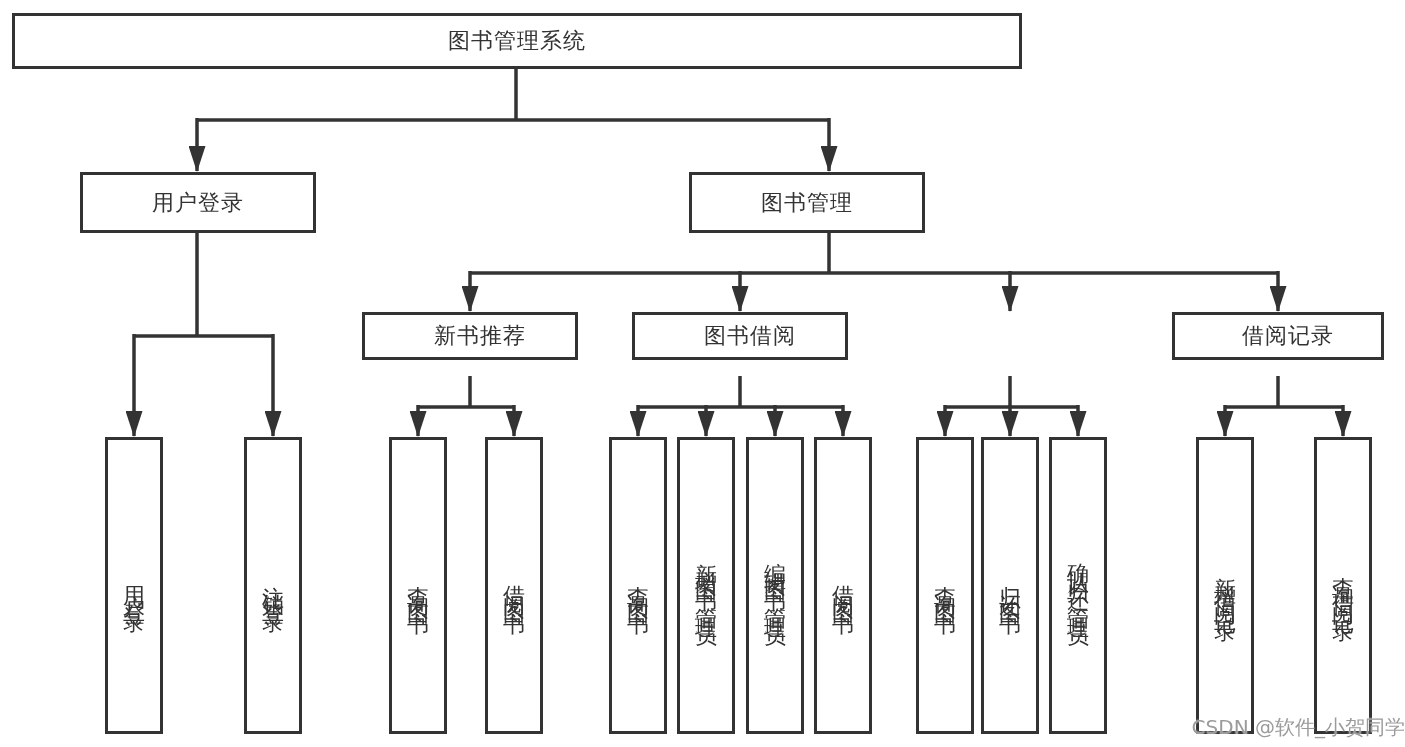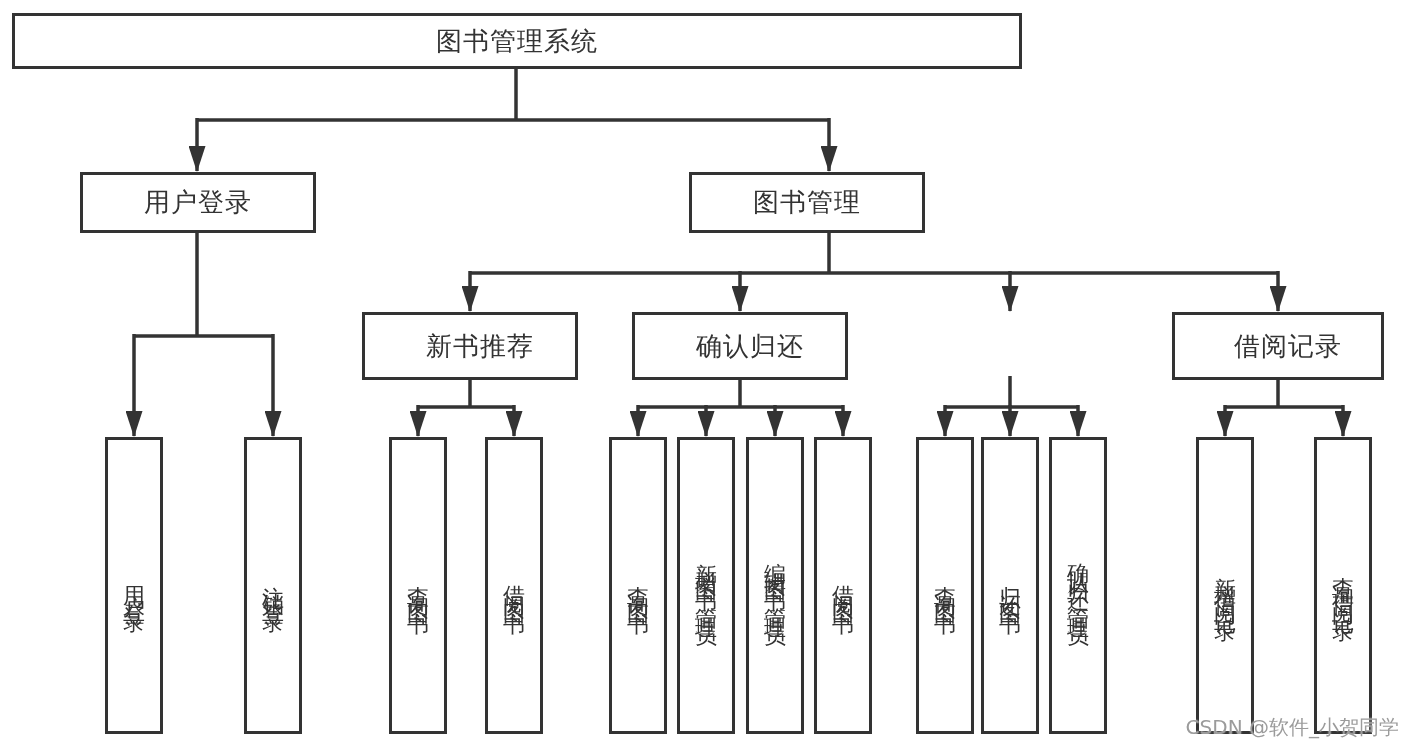--- a/index.html
+++ b/index.html
@@ -40,44 +40,44 @@
     height: 56px;
   }
   .lvl2 {
     top: 172px;
     width: 236px;
     height: 61px;
   }
   .lvl3 {
     top: 312px;
     width: 216px;
-    height: 68px;
+    height: 48px;
     padding-left: 20px;
   }
   .leaf {
     top: 437px;
     width: 58px;
     height: 297px;
   }
   .h-label {
-    font-size: 26px;
+    font-size: 22px;
     letter-spacing: 1px;
     white-space: nowrap;
   }
   .v-label {
     writing-mode: vertical-rl;
     text-orientation: mixed;
     font-size: 22px;
     letter-spacing: 9px;
     line-height: 1;
     white-space: nowrap;
   }
   .watermark {
     position: absolute;
-    right: 6px;
+    right: 0;
     bottom: 6px;
     font-size: 20px;
     color: #9b9b9b;
     white-space: nowrap;
     text-shadow: 0 0 2px #ffffff;
   }
 </style>
 </head>
 <body>
 
@@ -141,21 +141,21 @@
     <span class="h-label">用户登录</span>
   </div>
   <div class="node lvl2" style="left:689px">
     <span class="h-label">图书管理</span>
   </div>
 
   <div class="node lvl3" style="left:362px">
     <span class="h-label">新书推荐</span>
   </div>
   <div class="node lvl3" style="left:632px">
-    <span class="h-label">确认归还</span>
+    <span class="h-label">图书借阅</span>
   </div>
   <div class="node lvl3" style="left:1172px;width:212px">
     <span class="h-label">借阅记录</span>
   </div>
 
   <div class="node leaf" style="left:105px">
     <span class="v-label">用户登录</span>
   </div>
   <div class="node leaf" style="left:244px">
     <span class="v-label">注销登录</span>

